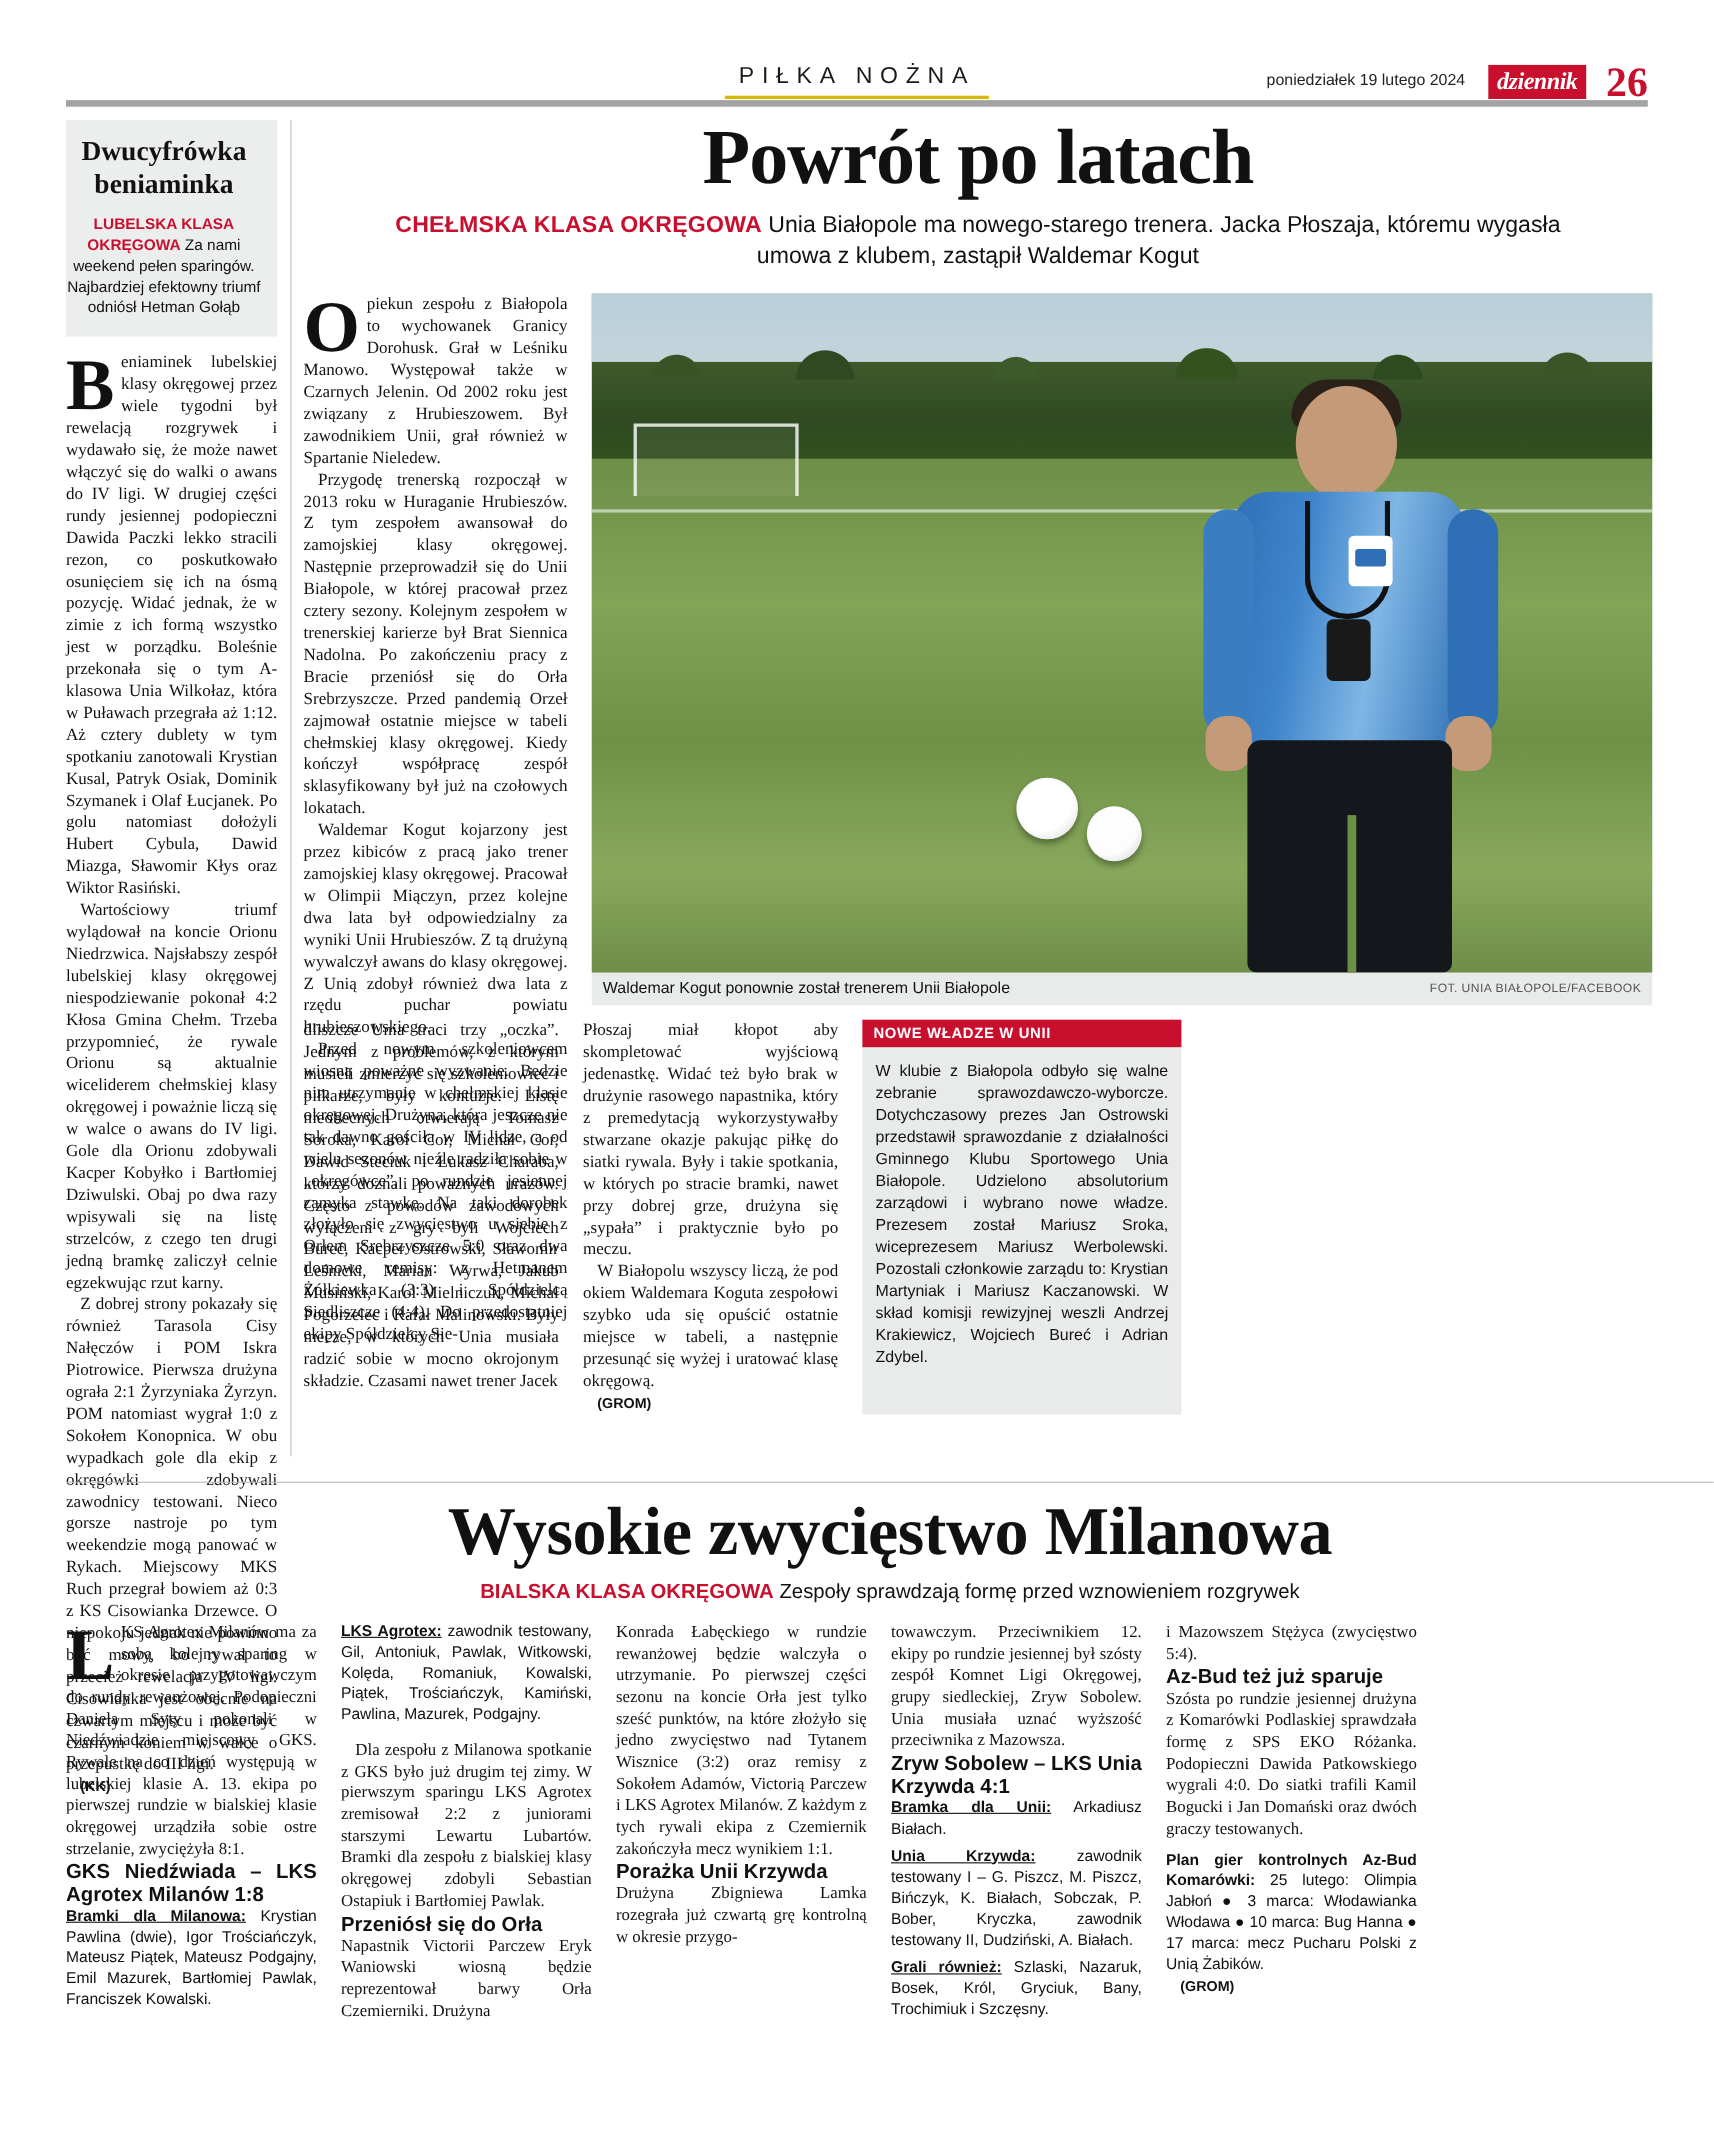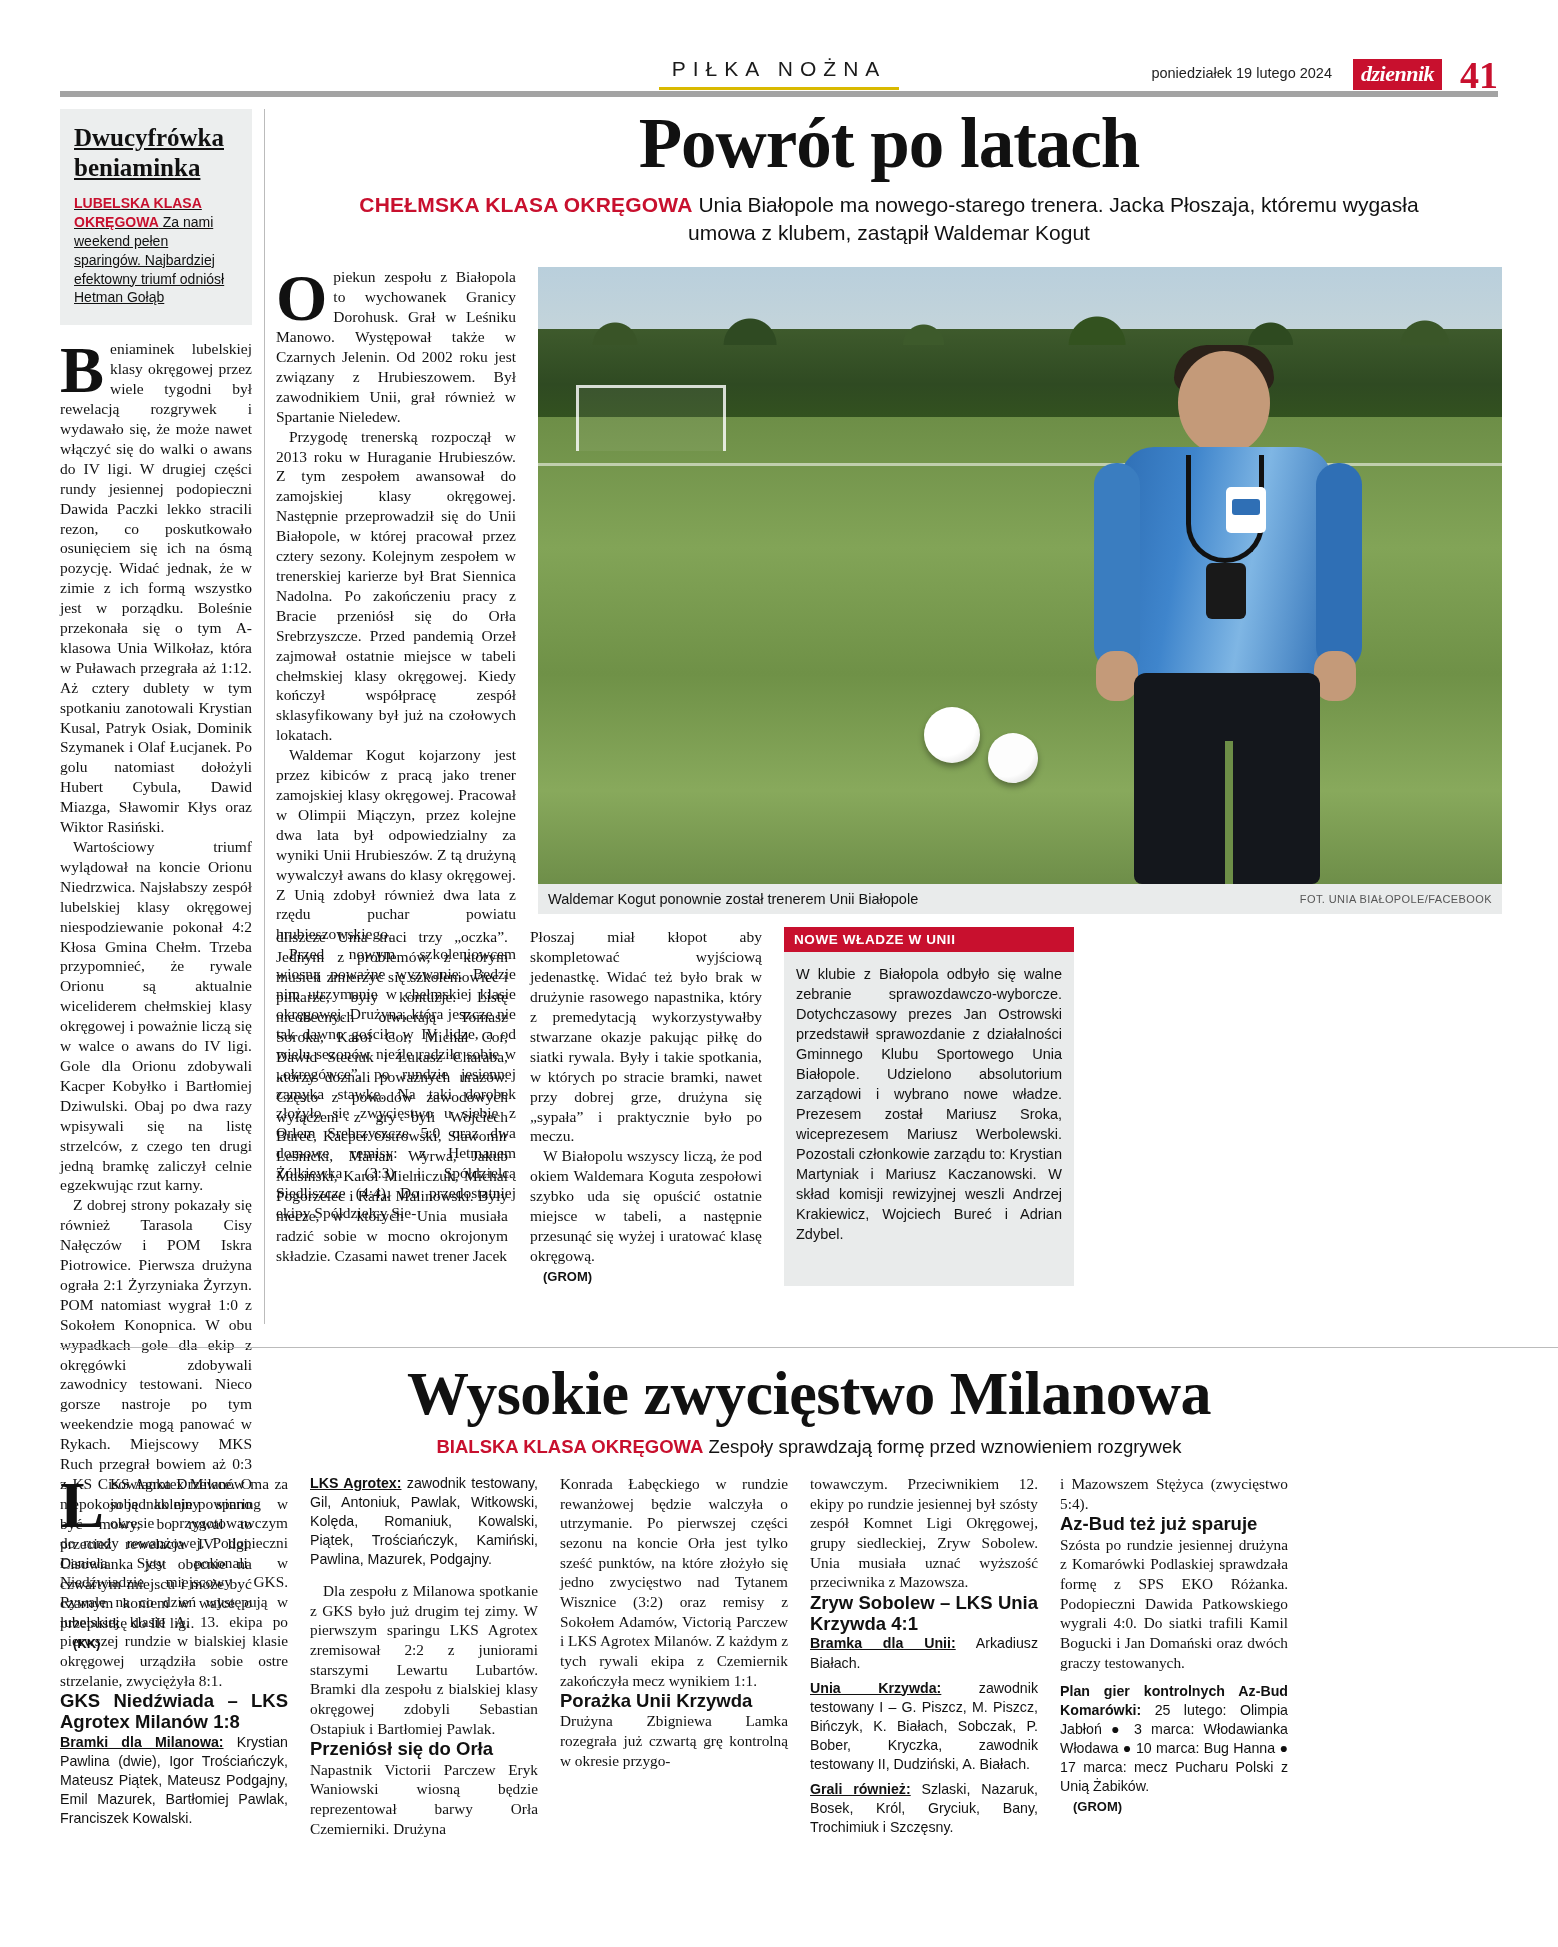--- a/index.html
+++ b/index.html
@@ -40,21 +40,21 @@
     font-family:"Liberation Serif", serif; font-weight:bold; font-size:38px; color:#c8102e;
   }
 
   
   .content { position:relative; margin-top:12px; }
   .left-col { position:absolute; left:0; top:0; width:192px; }
   .right-area { position:absolute; left:216px; top:0; width:1226px; }
   .vrule { position:absolute; left:204px; top:0; width:1px; height:1215px; background:#bbb; }
 
   
-  .sidebar-box { background:#eceeee; padding:14px 14px 18px 14px; text-align:left;text-decoration:underline; }
+  .sidebar-box { background:#eceeee; padding:14px 14px 18px 0; text-align:center; }
   .sb-title { font-family:"Liberation Serif", serif; font-size:25px; line-height:1.18; font-weight:bold; }
   .sb-kicker { margin-top:12px; font-family:"Liberation Sans", sans-serif; font-size:14px; line-height:1.35; }
   .sb-kicker b { color:#c8102e; font-weight:bold; }
   .sb-kicker .plain { color:#111; font-weight:normal;margin-top:40px; }
   .left-body { margin-top:14px; font-size:15.5px; line-height:1.285; text-align:justify; }
   .left-body p { margin:0; text-indent:13px; }
   .left-body p.first { text-indent:0; }
   .dropcap {
     float:left; font-family:"Liberation Serif", serif; font-size:66px; line-height:0.82;
     font-weight:bold; padding:4px 6px 0 0; color:#111;
@@ -152,21 +152,21 @@
 </head>
 <body>
 
 <div class="page">
 
   <div class="masthead">
     <div class="section-name">PIŁKA NOŻNA</div>
     <div class="section-underline"></div>
     <div class="date">poniedziałek 19 lutego 2024</div>
     <div class="logo">dziennik</div>
-    <div class="pagenum">41</div>
+    <div class="pagenum">26</div>
   </div>
 
   <div class="content">
     <div class="vrule"></div>
 
     <div class="left-col">
       <div class="sidebar-box">
         <div class="sb-title">Dwucyfrówka beniaminka</div>
         <div class="sb-kicker">
           <b>LUBELSKA KLASA OKRĘGOWA</b><span class="plain"> Za nami weekend pełen sparingów. Najbardziej efektowny triumf odniósł Hetman Gołąb</span>

